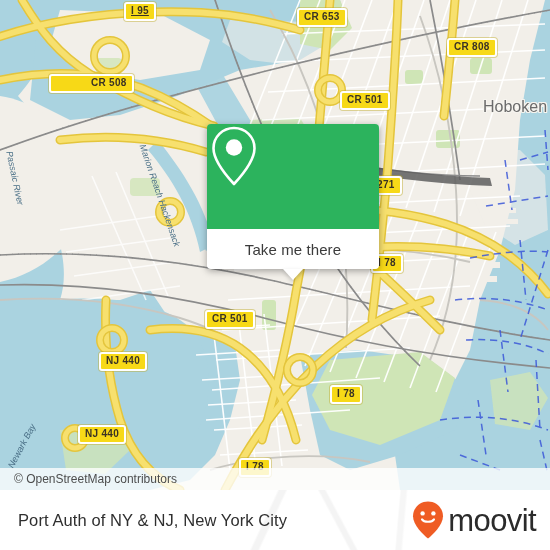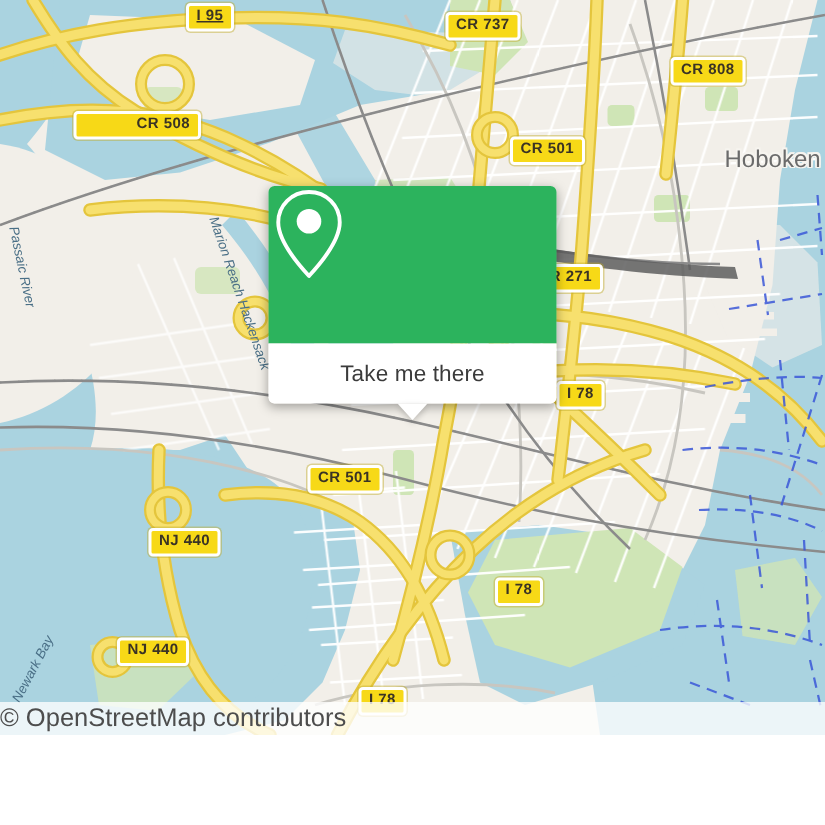--- a/index.html
+++ b/index.html
@@ -44,22 +44,22 @@
     letter-spacing:.3px;
     padding:1px 5px 2px 5px;
     line-height:12px;
     white-space:nowrap;
     box-shadow:0 0 0 1px rgba(190,170,40,.45);
   }
 
   
   .popup{
     position:absolute;
-    left:179px;top:124px;
-    width:192px;
+    left:207px;top:124px;
+    width:172px;
     border-radius:4px;
     box-shadow:0 2px 7px rgba(0,0,0,.34);
     overflow:visible;
     z-index:40;
   }
   .popup-head{
     background:#2cb35d;
     height:105px;
     border-radius:4px 4px 0 0;
     display:flex;align-items:center;justify-content:center;
@@ -85,21 +85,21 @@
   }
 
   
   .attrib{
     position:absolute;left:0;bottom:0;
     width:550px;height:22px;
     background:rgba(255,255,255,.78);
     display:flex;align-items:center;
     z-index:30;
   }
-  .attrib span{font-size:17px;color:#4d4d4d;}
+  .attrib span{font-size:12px;color:#4d4d4d;padding-left:14px;}
 
   
   .footer{
     position:absolute;left:0;top:490px;width:550px;height:60px;
     background:#ffffff;
     display:flex;align-items:center;justify-content:space-between;
     overflow:hidden;
   }
   .footer:before{
     content:"";position:absolute;left:0;top:0;width:550px;height:60px;
@@ -337,21 +337,21 @@
       </g>
     </svg>
 
     <div class="waterlabel" style="left:14px;top:150px;transform:rotate(78deg);">Passaic River</div>
     <div class="waterlabel" style="left:147px;top:143px;transform:rotate(71deg);">Marion Reach Hackensack</div>
     <div class="waterlabel" style="left:6px;top:465px;transform:rotate(-62deg);">Newark Bay</div>
 
     <div class="maplabel" style="left:483px;top:98px;">Hoboken</div>
 
     <div class="shield" style="left:124px;top:2px;text-decoration:underline;">I 95</div>
-    <div class="shield" style="left:297px;top:8px;">CR 737</div>
+    <div class="shield" style="left:297px;top:8px;">CR 653</div>
     <div class="shield" style="left:447px;top:38px;">CR 808</div>
     <div class="shield" style="left:49px;top:74px;padding-left:40px;">CR 508</div>
     <div class="shield" style="left:340px;top:91px;">CR 501</div>
     <div class="shield" style="left:352px;top:176px;z-index:5;">CR 271</div>
     <div class="shield" style="left:371px;top:254px;">I 78</div>
     <div class="shield" style="left:205px;top:310px;">CR 501</div>
     <div class="shield" style="left:99px;top:352px;">NJ 440</div>
     <div class="shield" style="left:330px;top:385px;">I 78</div>
     <div class="shield" style="left:78px;top:425px;">NJ 440</div>
     <div class="shield" style="left:239px;top:458px;">I 78</div>
@@ -367,14 +367,26 @@
         <span class="caption">Take me there</span>
         <span class="popup-tail"></span>
       </div>
     </div>
 
     <div class="attrib">
       <span>© OpenStreetMap contributors</span>
     </div>
   </div>
 
+  <div class="footer">
+    <div class="footer-title">Port Auth of NY &amp; NJ, New York City</div>
+    <div class="brand">
+      <svg width="34" height="40" viewBox="0 0 34 40" style="margin-right:3px;">
+        <path d="M17 1.5 C8.7 1.5 2 8.1 2 16.2 C2 25 12.6 35 17 38.5 C21.4 35 32 25 32 16.2 C32 8.1 25.3 1.5 17 1.5 Z" fill="#ef5c24"></path>
+        <circle cx="11.6" cy="13.4" r="2.2" fill="#ffffff"></circle>
+        <circle cx="22.4" cy="13.4" r="2.2" fill="#ffffff"></circle>
+        <path d="M11 19.4 C13 22.6 21 22.6 23 19.4" fill="none" stroke="#ffffff" stroke-width="2.1" stroke-linecap="round"></path>
+      </svg>
+      <span class="brand-word">moovit</span>
+    </div>
+  </div>
 
 </div>
 
 </body></html>

